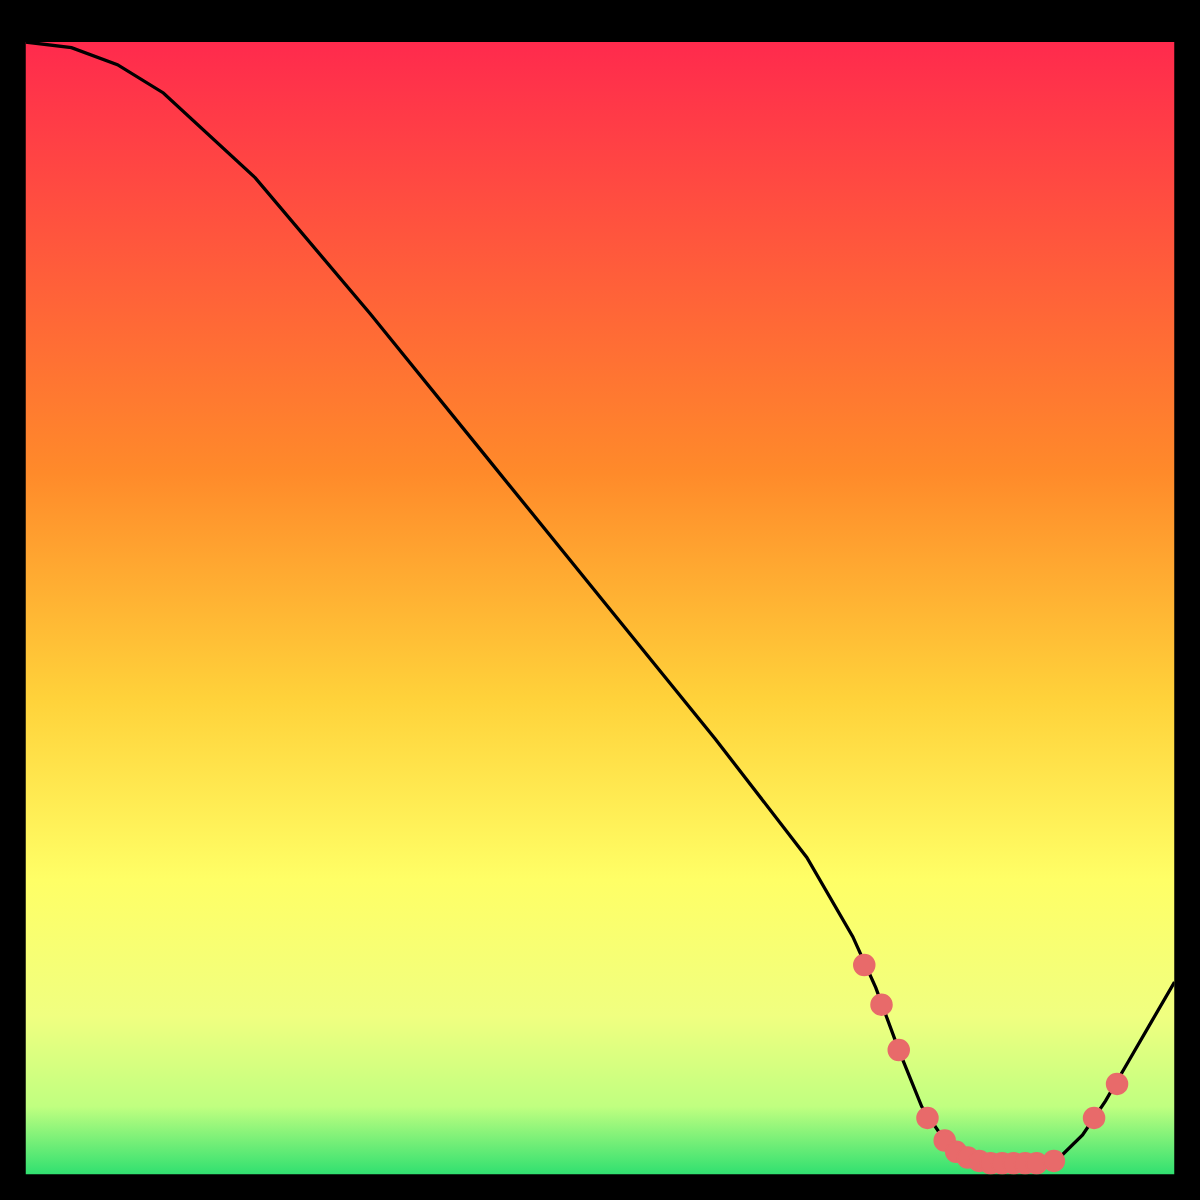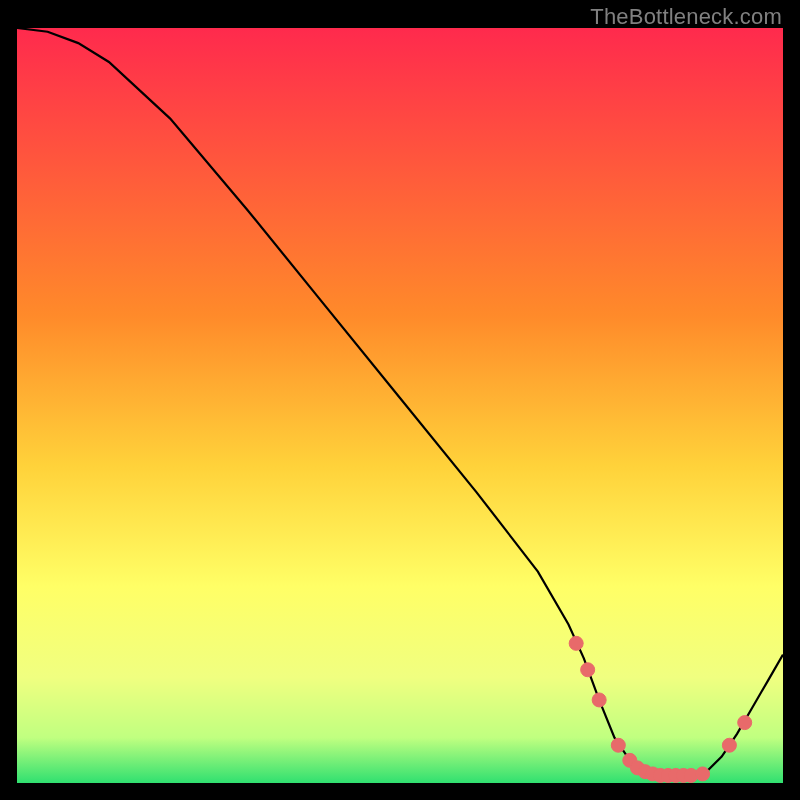--- a/index.html
+++ b/index.html
@@ -27,21 +27,20 @@
     top: 28px;
     width: 766px;
     height: 755px;
   }
   svg { display: block; }
 </style>
 </head>
 <body>
 
 <div class="container">
-  <div class="watermark">TheBottleneck.com</div>
   <div class="plot-frame">
     <svg id="plot-svg" viewBox="0 0 766 755" width="766" height="755">
       <defs>
         <linearGradient id="bgGrad" x1="0" y1="0" x2="0" y2="1">
           <stop id="g0" offset="0%" stop-color="#ff2a4d"></stop>
           <stop id="g1" offset="38%" stop-color="#ff8a2a"></stop>
           <stop id="g2" offset="58%" stop-color="#ffd23a"></stop>
           <stop id="g3" offset="74%" stop-color="#ffff66"></stop>
           <stop id="g4" offset="86%" stop-color="#f0ff80"></stop>
           <stop id="g5" offset="94%" stop-color="#c0ff80"></stop>

